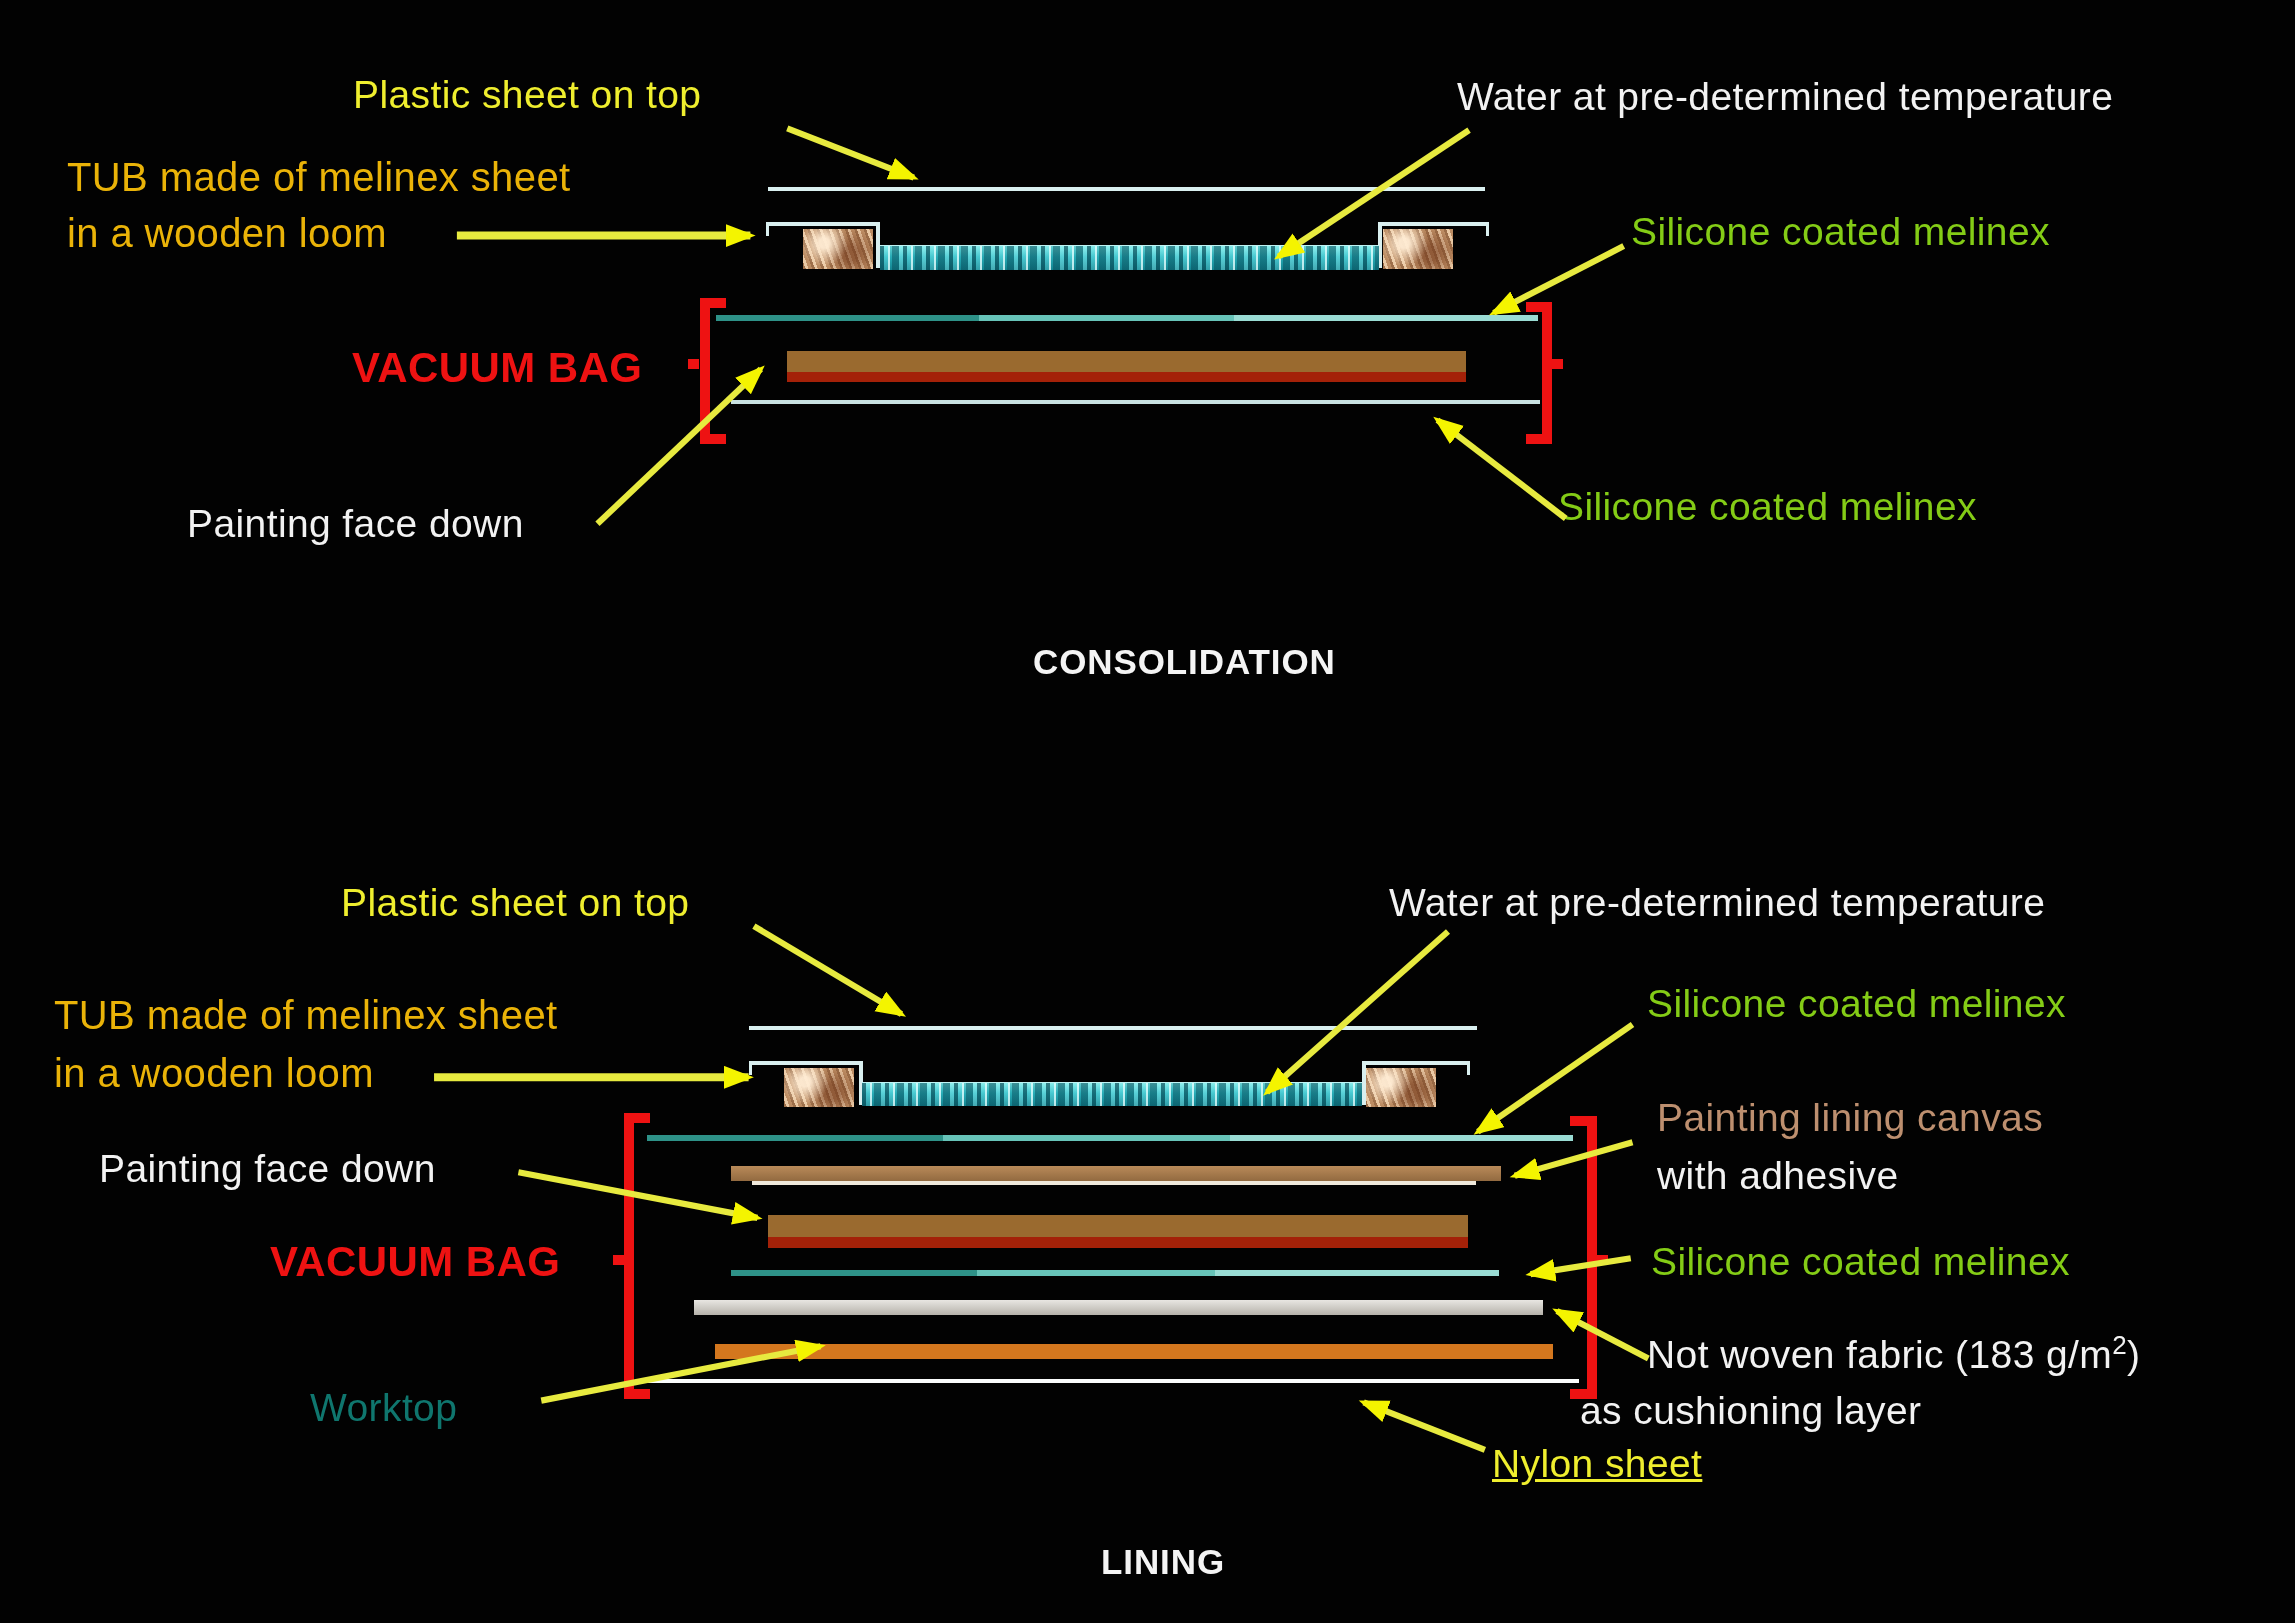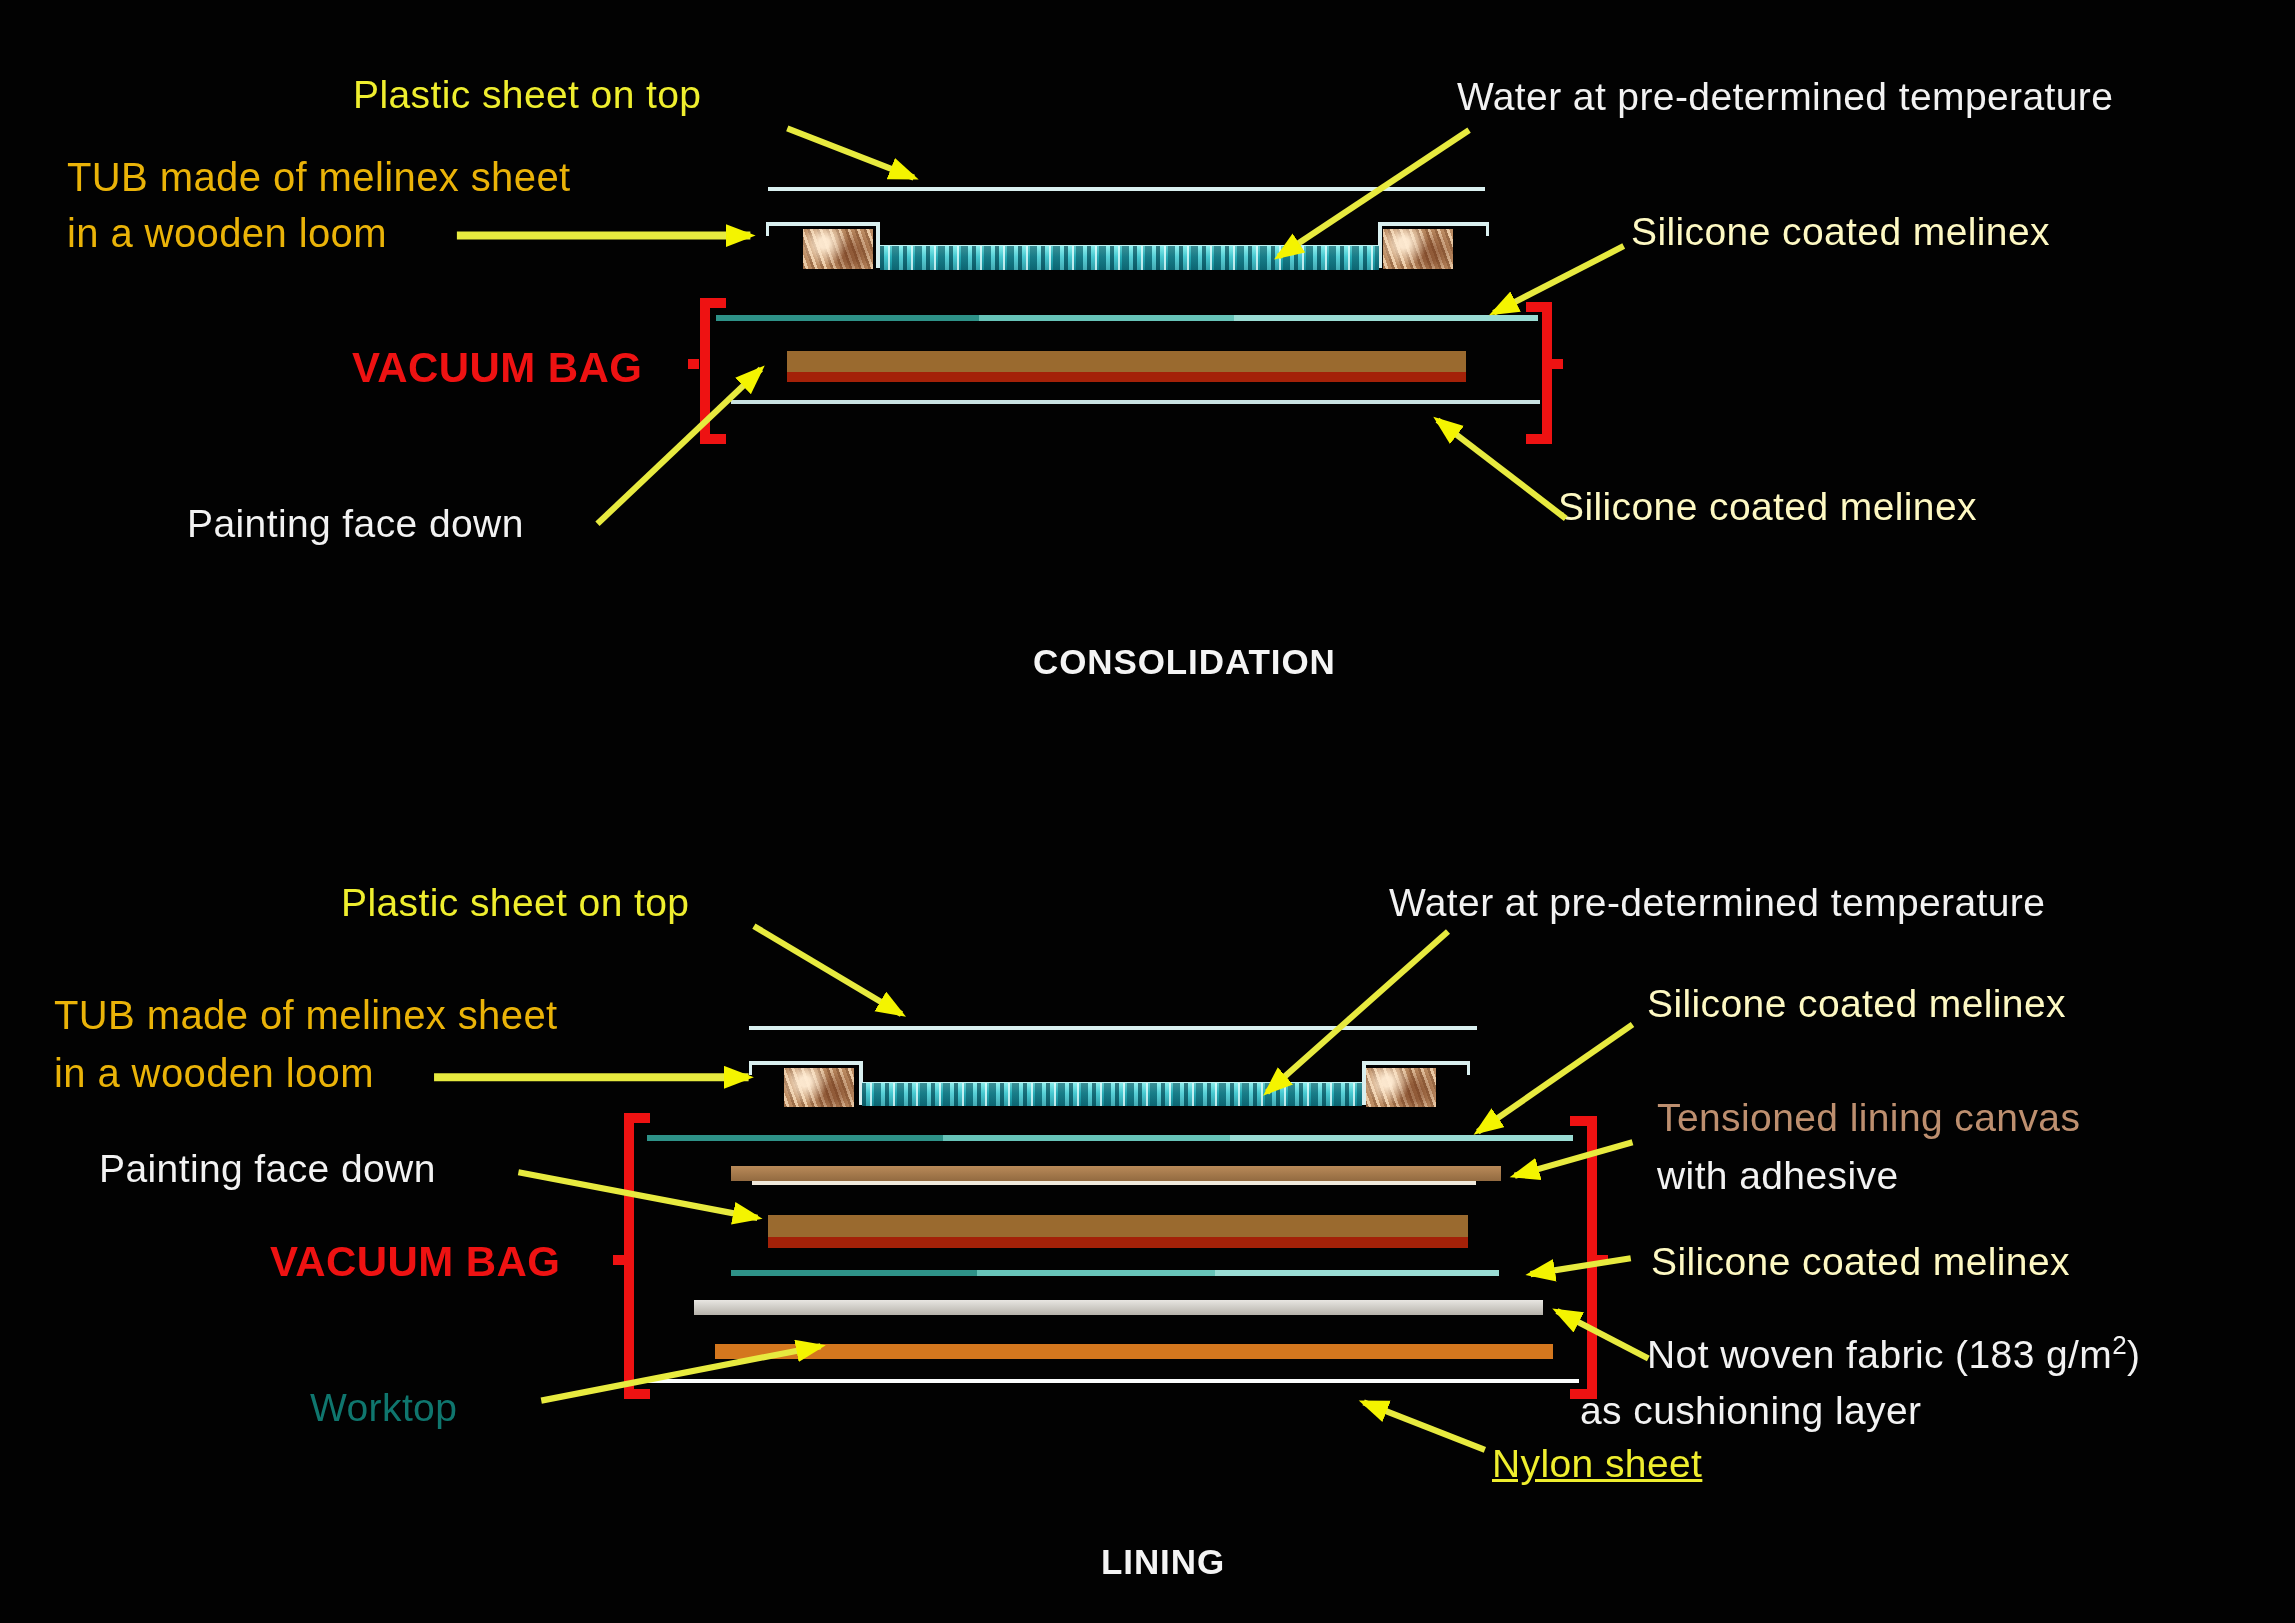--- a/index.html
+++ b/index.html
@@ -4,21 +4,21 @@
 <style>
   html,body{margin:0;padding:0;background:#000;}
   #stage{
     position:relative;width:2295px;height:1623px;background:#020202;
     overflow:hidden;font-family:"Liberation Sans",sans-serif;
   }
   .label{position:absolute;white-space:nowrap;font-size:39px;line-height:1.1;letter-spacing:0.4px;}
   .c-yellow{color:#efee2e;}
   .c-white{color:#f2f2f2;}
   .c-wheat{color:#eab308;}
-  .c-cyan{color:#fef9c3;}
+  .c-cyan{color:#84cc16;}
   .c-red{color:#ee1212;font-weight:bold;font-size:42px;}
   .c-tan{color:#bd8f6f;}
   .c-orange{color:#0f766e;}
   .title{position:absolute;color:#f4f4f4;font-weight:bold;font-size:35px;letter-spacing:0.9px;white-space:nowrap;}
   .bar{position:absolute;}
   .plastic{background:#d9efef;}
   .rim{background:#d9efef;}
   .whiteline{background:#c9e2e2;}
   .nylonline{background:#fafcfc;}
   .siliconeline{background:linear-gradient(90deg,#2e9288 0 32%,#67c3b8 32% 63%,#9adcd4 63% 100%);}
@@ -92,21 +92,21 @@
     </div>
   </div>
 
   <div>
 
     <div class="label c-yellow" style="left:341px;top:882px;">Plastic sheet on top</div>
     <div class="label c-white" style="left:1389px;top:882px;">Water at pre-determined temperature</div>
     <div class="label c-wheat" style="left:54px;top:993px;font-size:40px;">TUB made of melinex sheet</div>
     <div class="label c-wheat" style="left:54px;top:1051px;font-size:40px;">in a wooden loom</div>
     <div class="label c-cyan" style="left:1647px;top:983px;">Silicone coated melinex</div>
-    <div class="label c-tan" style="left:1657px;top:1097px;">Tensioned lining canvas</div>
+    <div class="label c-tan" style="left:1657px;top:1097px;">Painting lining canvas</div>
     <div class="label c-white" style="left:1657px;top:1155px;">with adhesive</div>
     <div class="label c-cyan" style="left:1651px;top:1241px;">Silicone coated melinex</div>
     <div class="label c-white" style="left:99px;top:1148px;">Painting face down</div>
     <div class="label c-red" style="left:270px;top:1239px;">VACUUM BAG</div>
     <div class="label c-white" style="left:1647px;top:1331px;"><span>Not woven fabric (183 g/m</span><sup class="sq">2</sup><span>)</span></div>
     <div class="label c-white" style="left:1580px;top:1390px;">as cushioning layer</div>
     <div class="label c-orange" style="left:310px;top:1387px;">Worktop</div>
     <div class="label c-yellow" style="left:1492px;top:1443px;text-decoration:underline;">Nylon sheet</div>
     <div class="title" style="left:1101px;top:1542px;">LINING</div>
 

